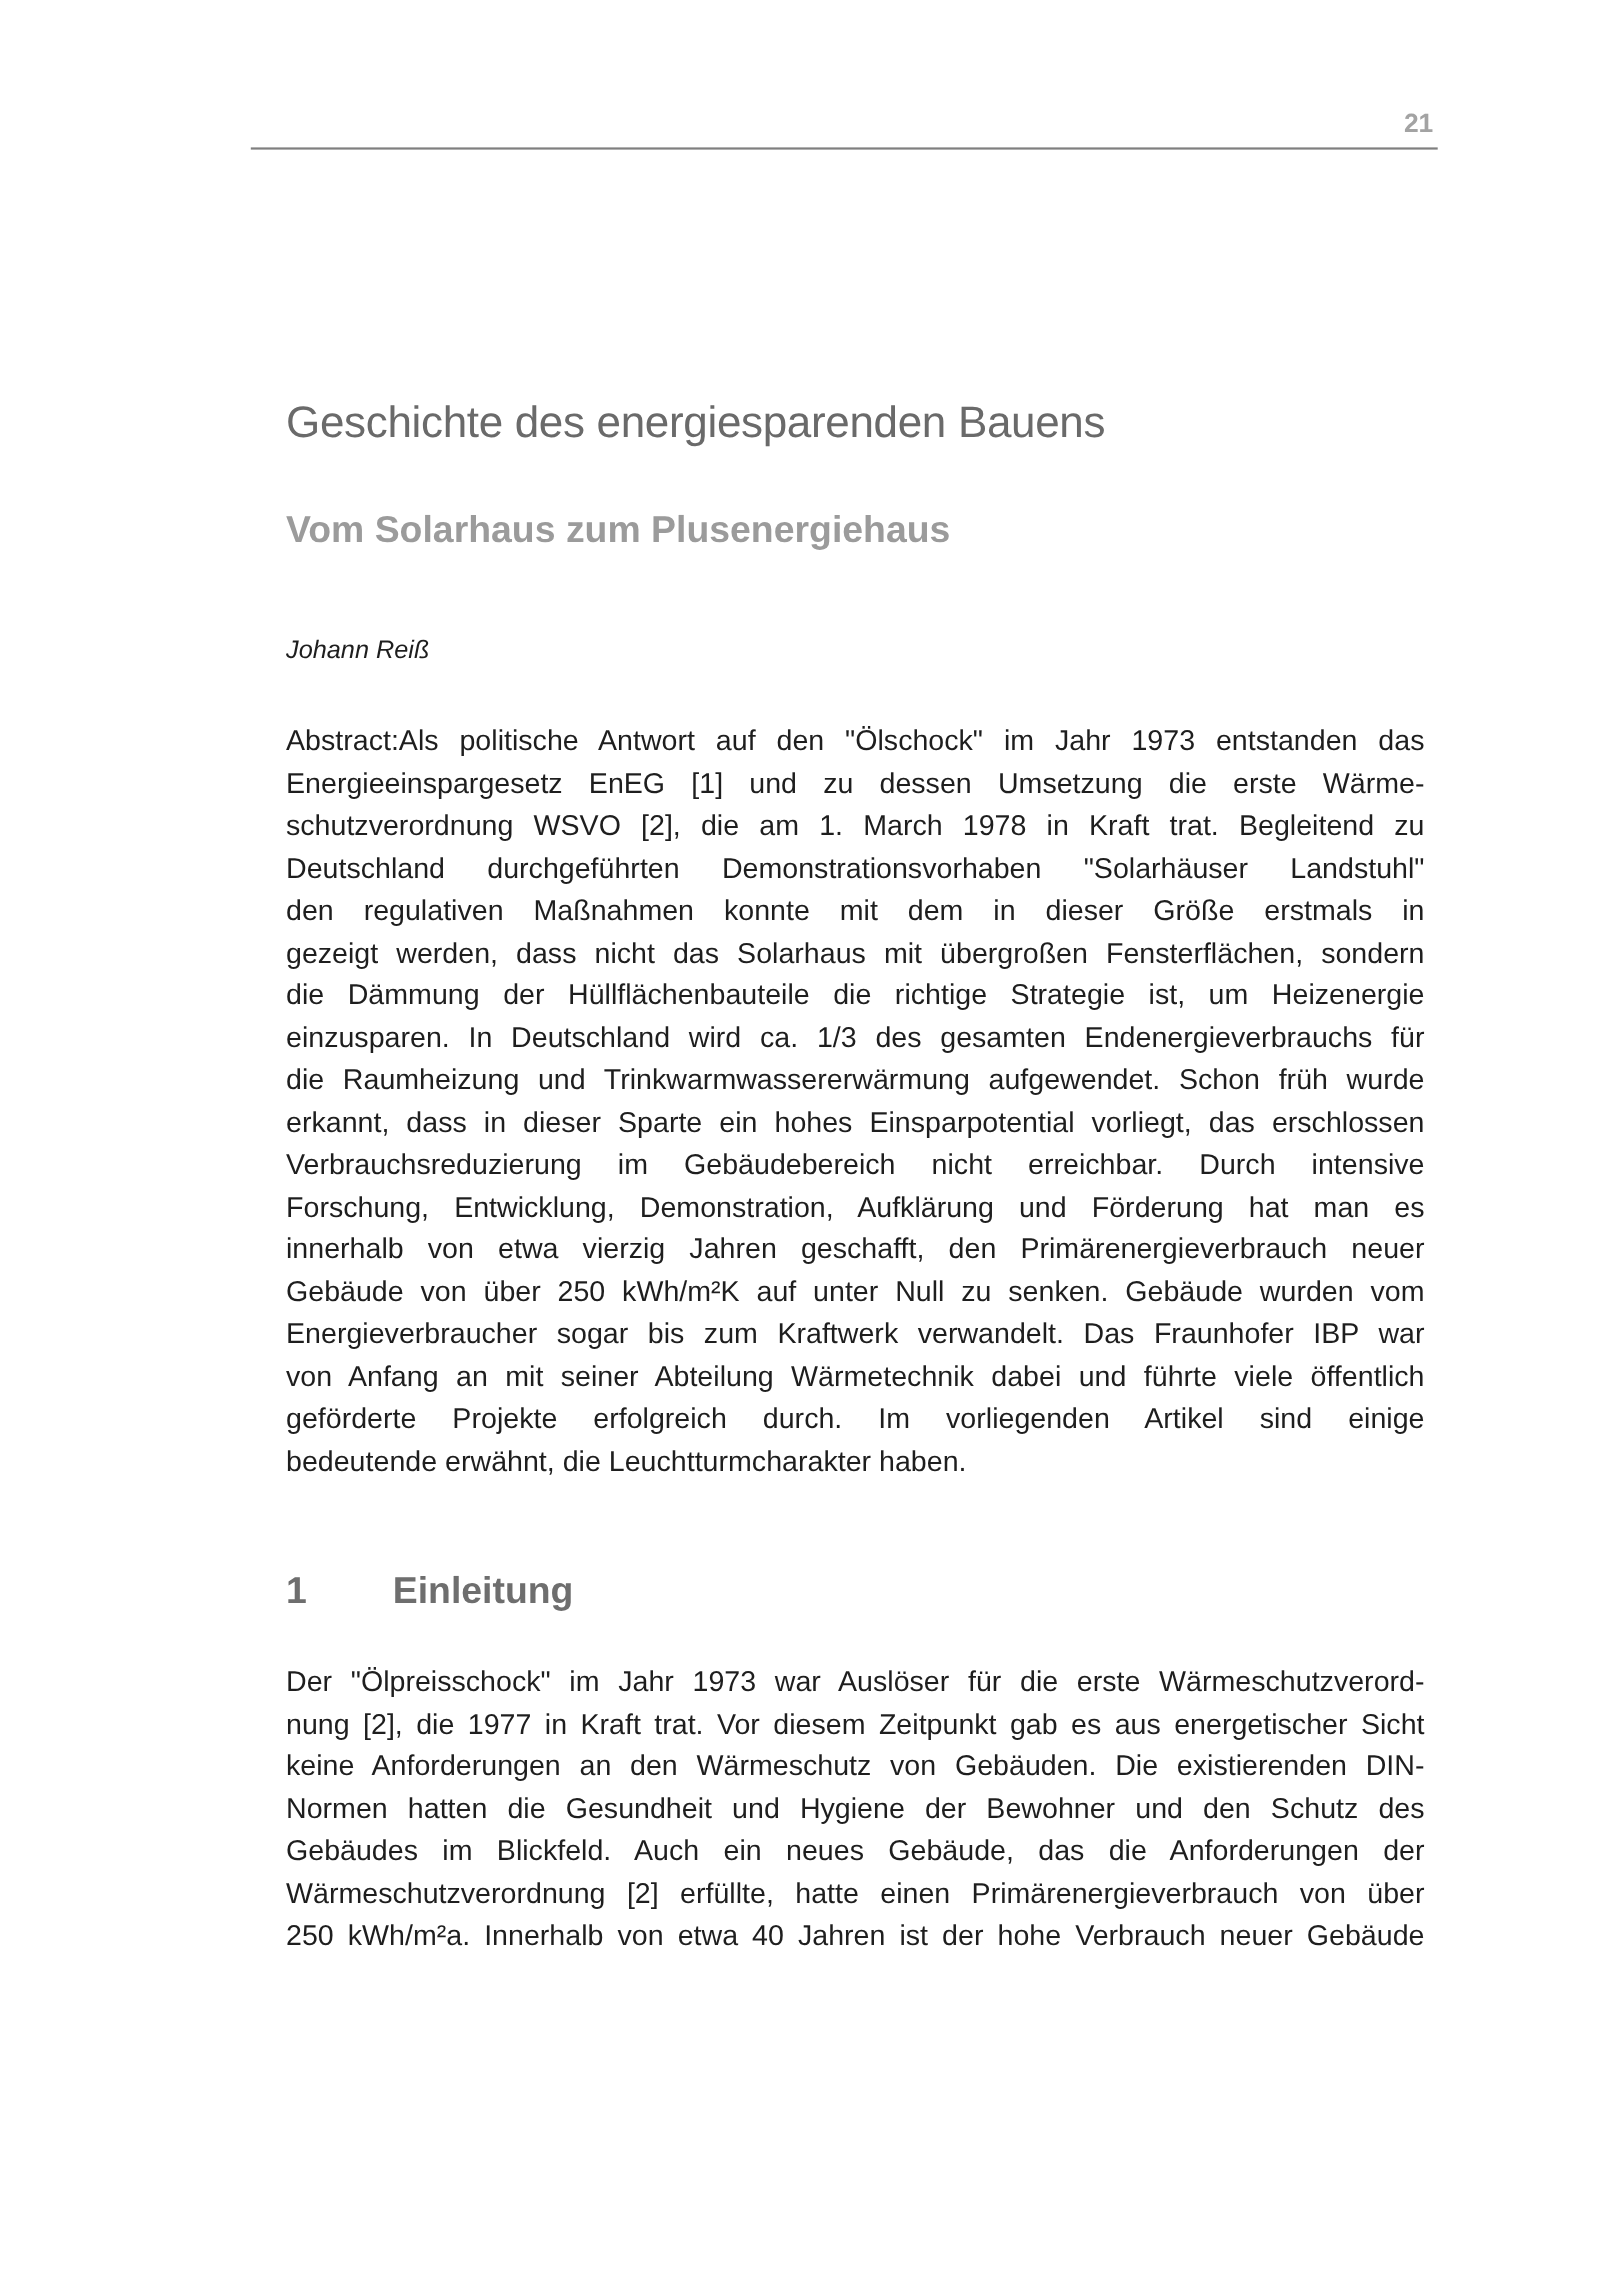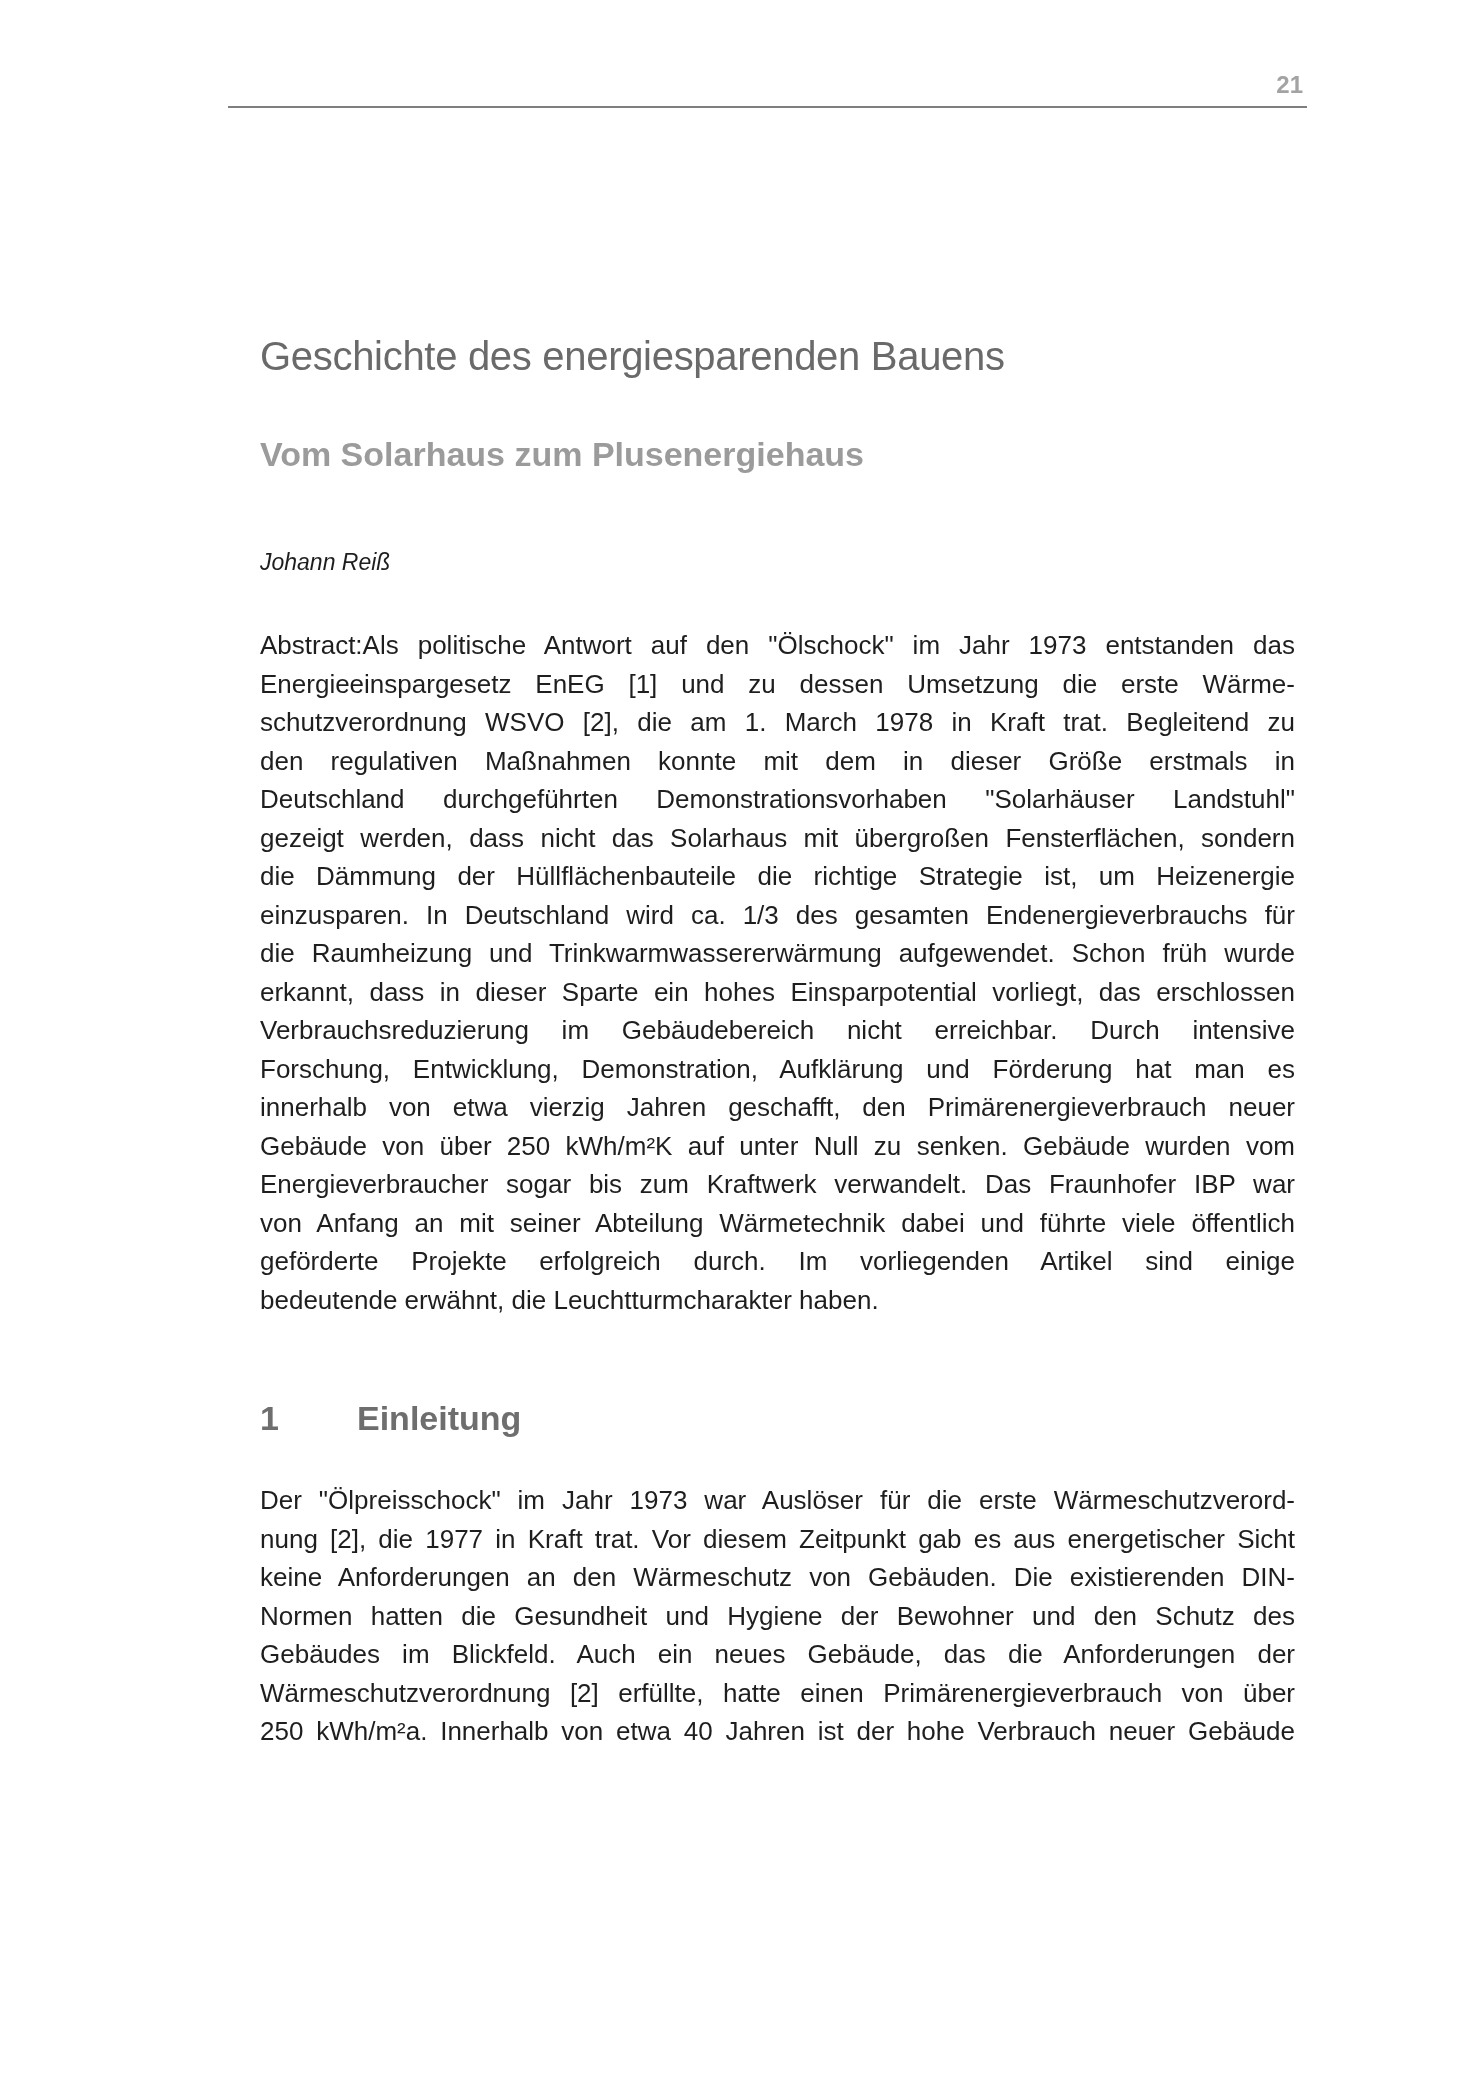--- a/index.html
+++ b/index.html
@@ -12,21 +12,21 @@
     width: 1473px;
     height: 2079px;
     background: #ffffff;
     font-family: "Liberation Sans", sans-serif;
     color: #1e1e1e;
     overflow: hidden;
   }
   
   .page-header {
     margin: 0 166px 0 228px;
-    padding-top: 72px;
+    padding-top: 100px;
   }
   .page-number {
     text-align: right;
     padding-right: 4px;
     font-size: 24px;
     line-height: 26px;
     font-weight: bold;
     color: #a3a3a3;
   }
   .header-rule {
@@ -113,22 +113,22 @@
 
     <div class="author-name">Johann Reiß</div>
 
     <div class="abstract-paragraph">
       <div class="jline">
         <span class="abstract-label">Abstract:</span><span>Als politische Antwort auf den "Ölschock" im Jahr 1973 entstanden das</span>
       </div>
       <div>
           <div class="jline">Energieeinspargesetz EnEG [1] und zu dessen Umsetzung die erste Wärme-</div>
           <div class="jline">schutzverordnung WSVO [2], die am 1. March 1978 in Kraft trat. Begleitend zu</div>
+          <div class="jline">Deutschland durchgeführten Demonstrationsvorhaben "Solarhäuser Landstuhl"</div>
           <div class="jline">den regulativen Maßnahmen konnte mit dem in dieser Größe erstmals in</div>
-          <div class="jline">Deutschland durchgeführten Demonstrationsvorhaben "Solarhäuser Landstuhl"</div>
           <div class="jline">gezeigt werden, dass nicht das Solarhaus mit übergroßen Fensterflächen, sondern</div>
           <div class="jline">die Dämmung der Hüllflächenbauteile die richtige Strategie ist, um Heizenergie</div>
           <div class="jline">einzusparen. In Deutschland wird ca. 1/3 des gesamten Endenergieverbrauchs für</div>
           <div class="jline">die Raumheizung und Trinkwarmwassererwärmung aufgewendet. Schon früh wurde</div>
           <div class="jline">erkannt, dass in dieser Sparte ein hohes Einsparpotential vorliegt, das erschlossen</div>
           <div class="jline">Verbrauchsreduzierung im Gebäudebereich nicht erreichbar. Durch intensive</div>
           <div class="jline">Forschung, Entwicklung, Demonstration, Aufklärung und Förderung hat man es</div>
           <div class="jline">innerhalb von etwa vierzig Jahren geschafft, den Primärenergieverbrauch neuer</div>
           <div class="jline">Gebäude von über 250 kWh/m²K auf unter Null zu senken. Gebäude wurden vom</div>
           <div class="jline">Energieverbraucher sogar bis zum Kraftwerk verwandelt. Das Fraunhofer IBP war</div>

